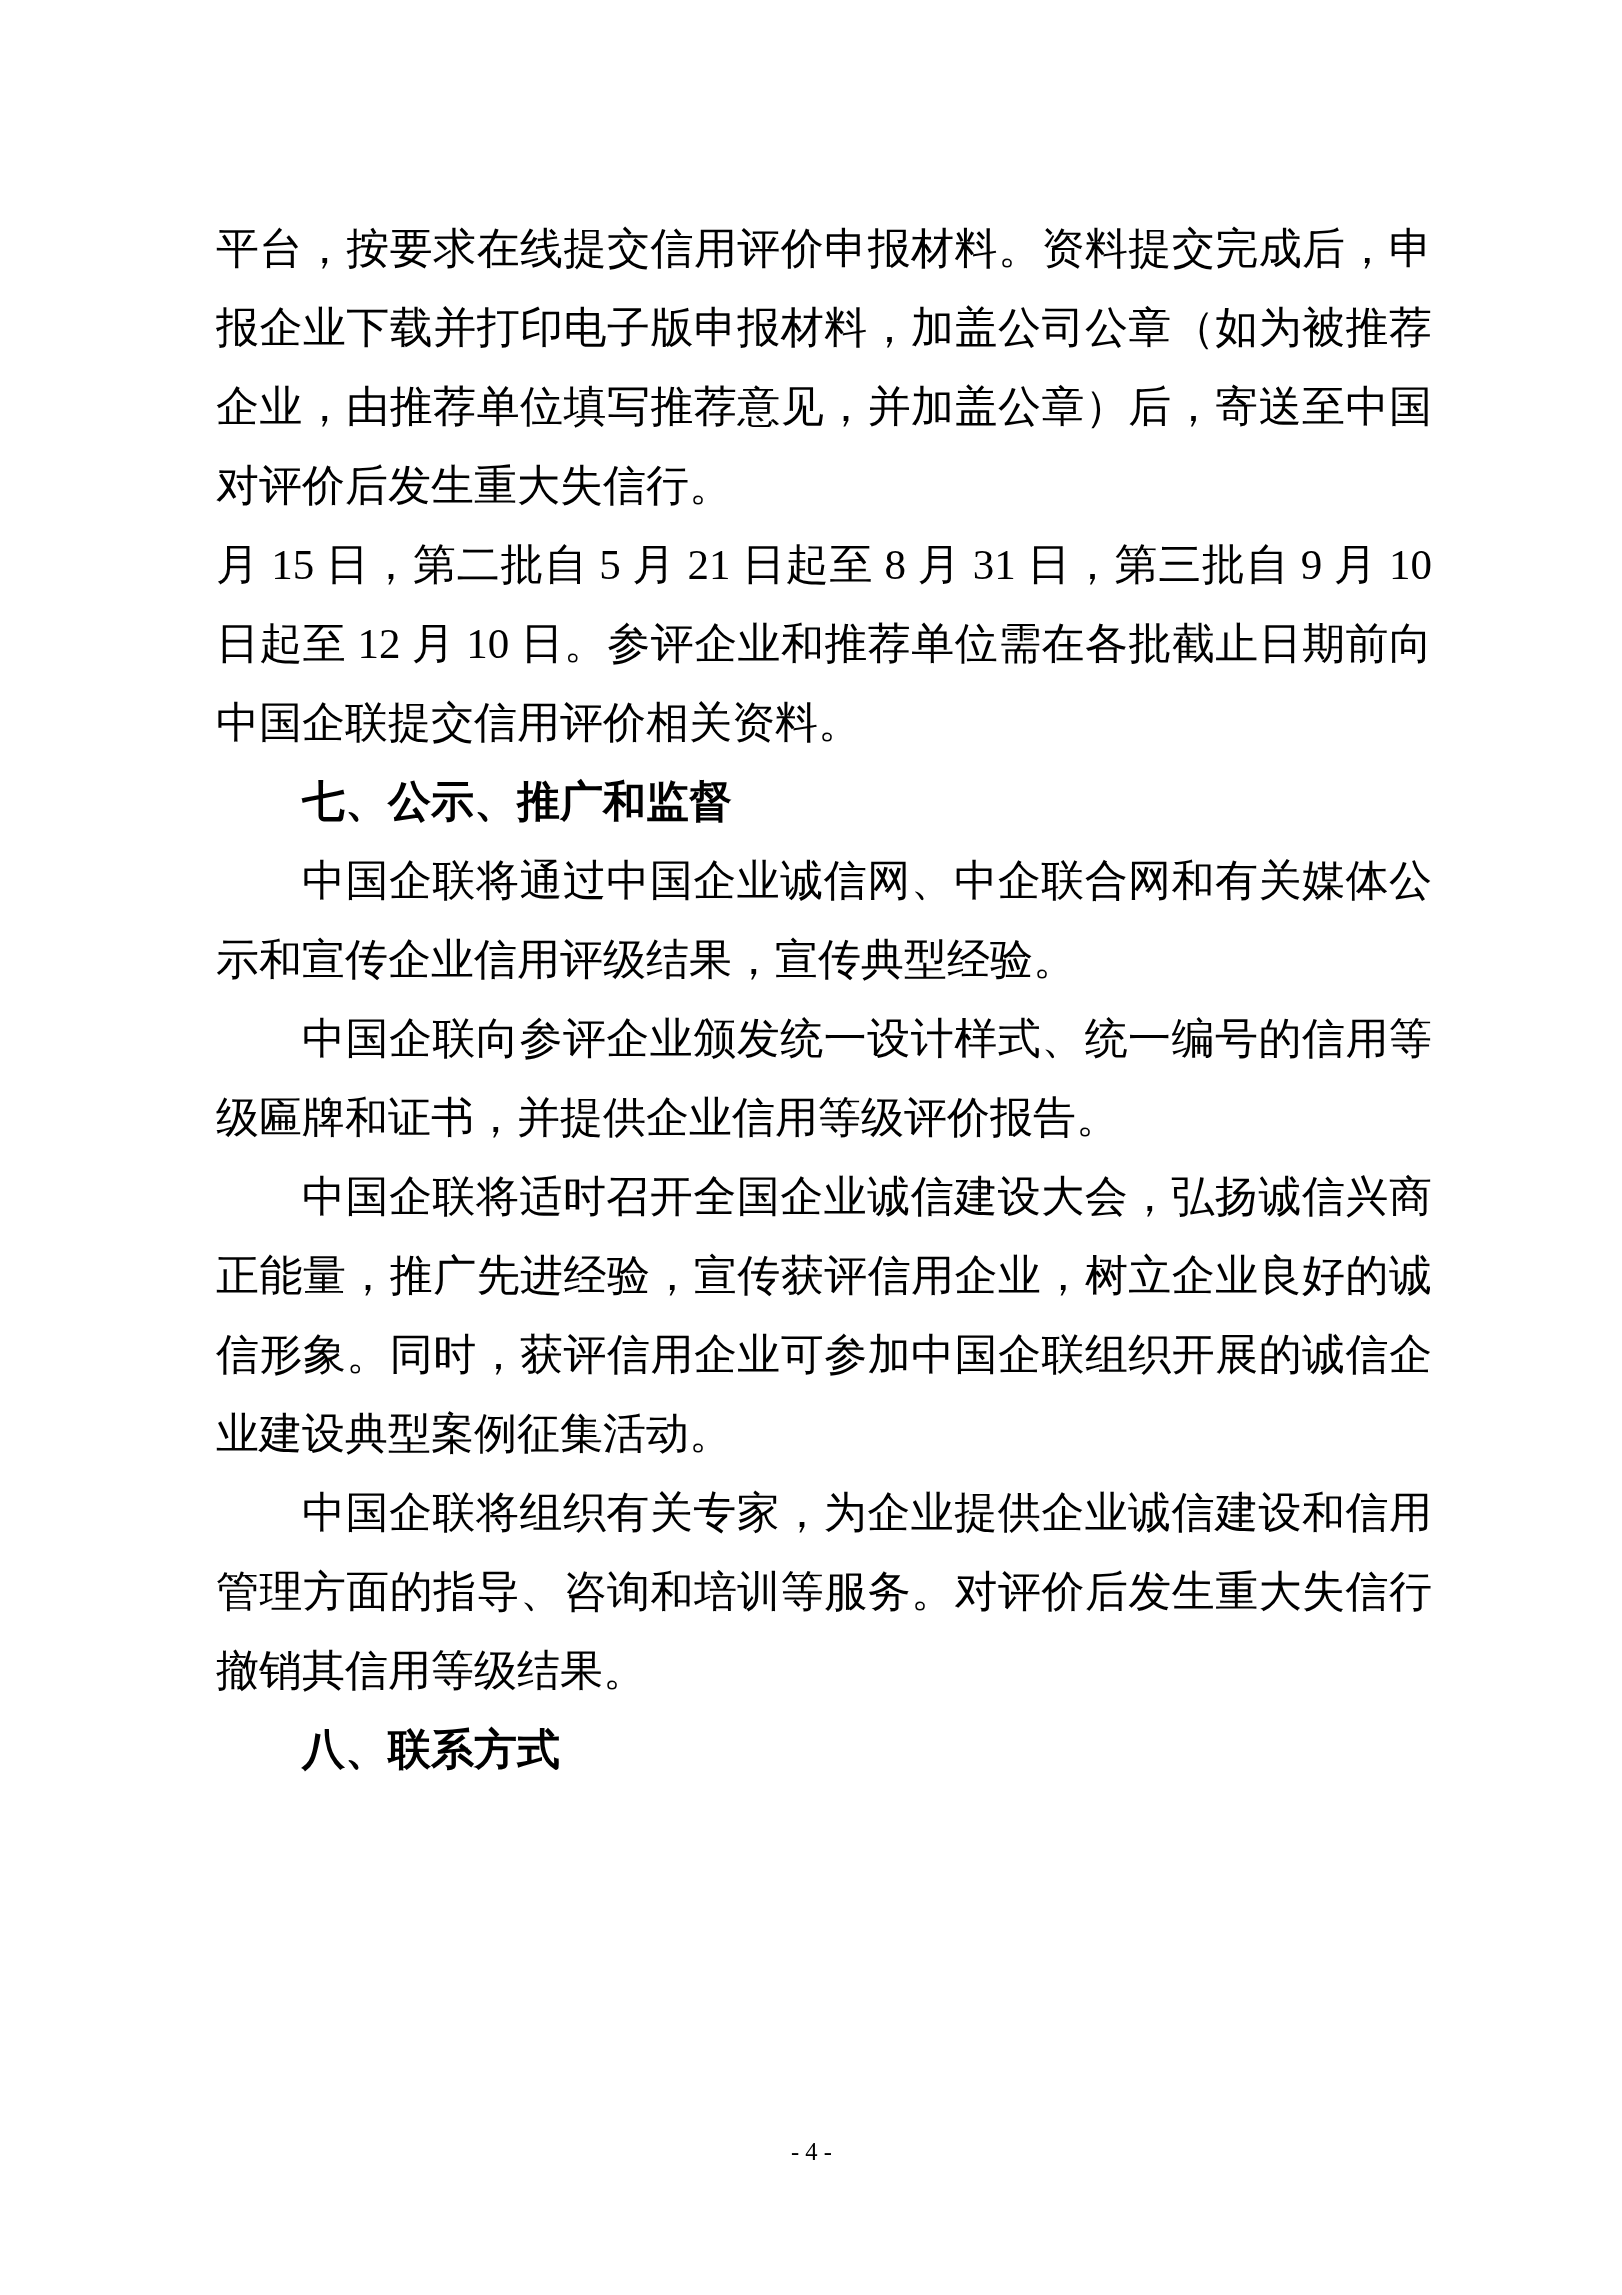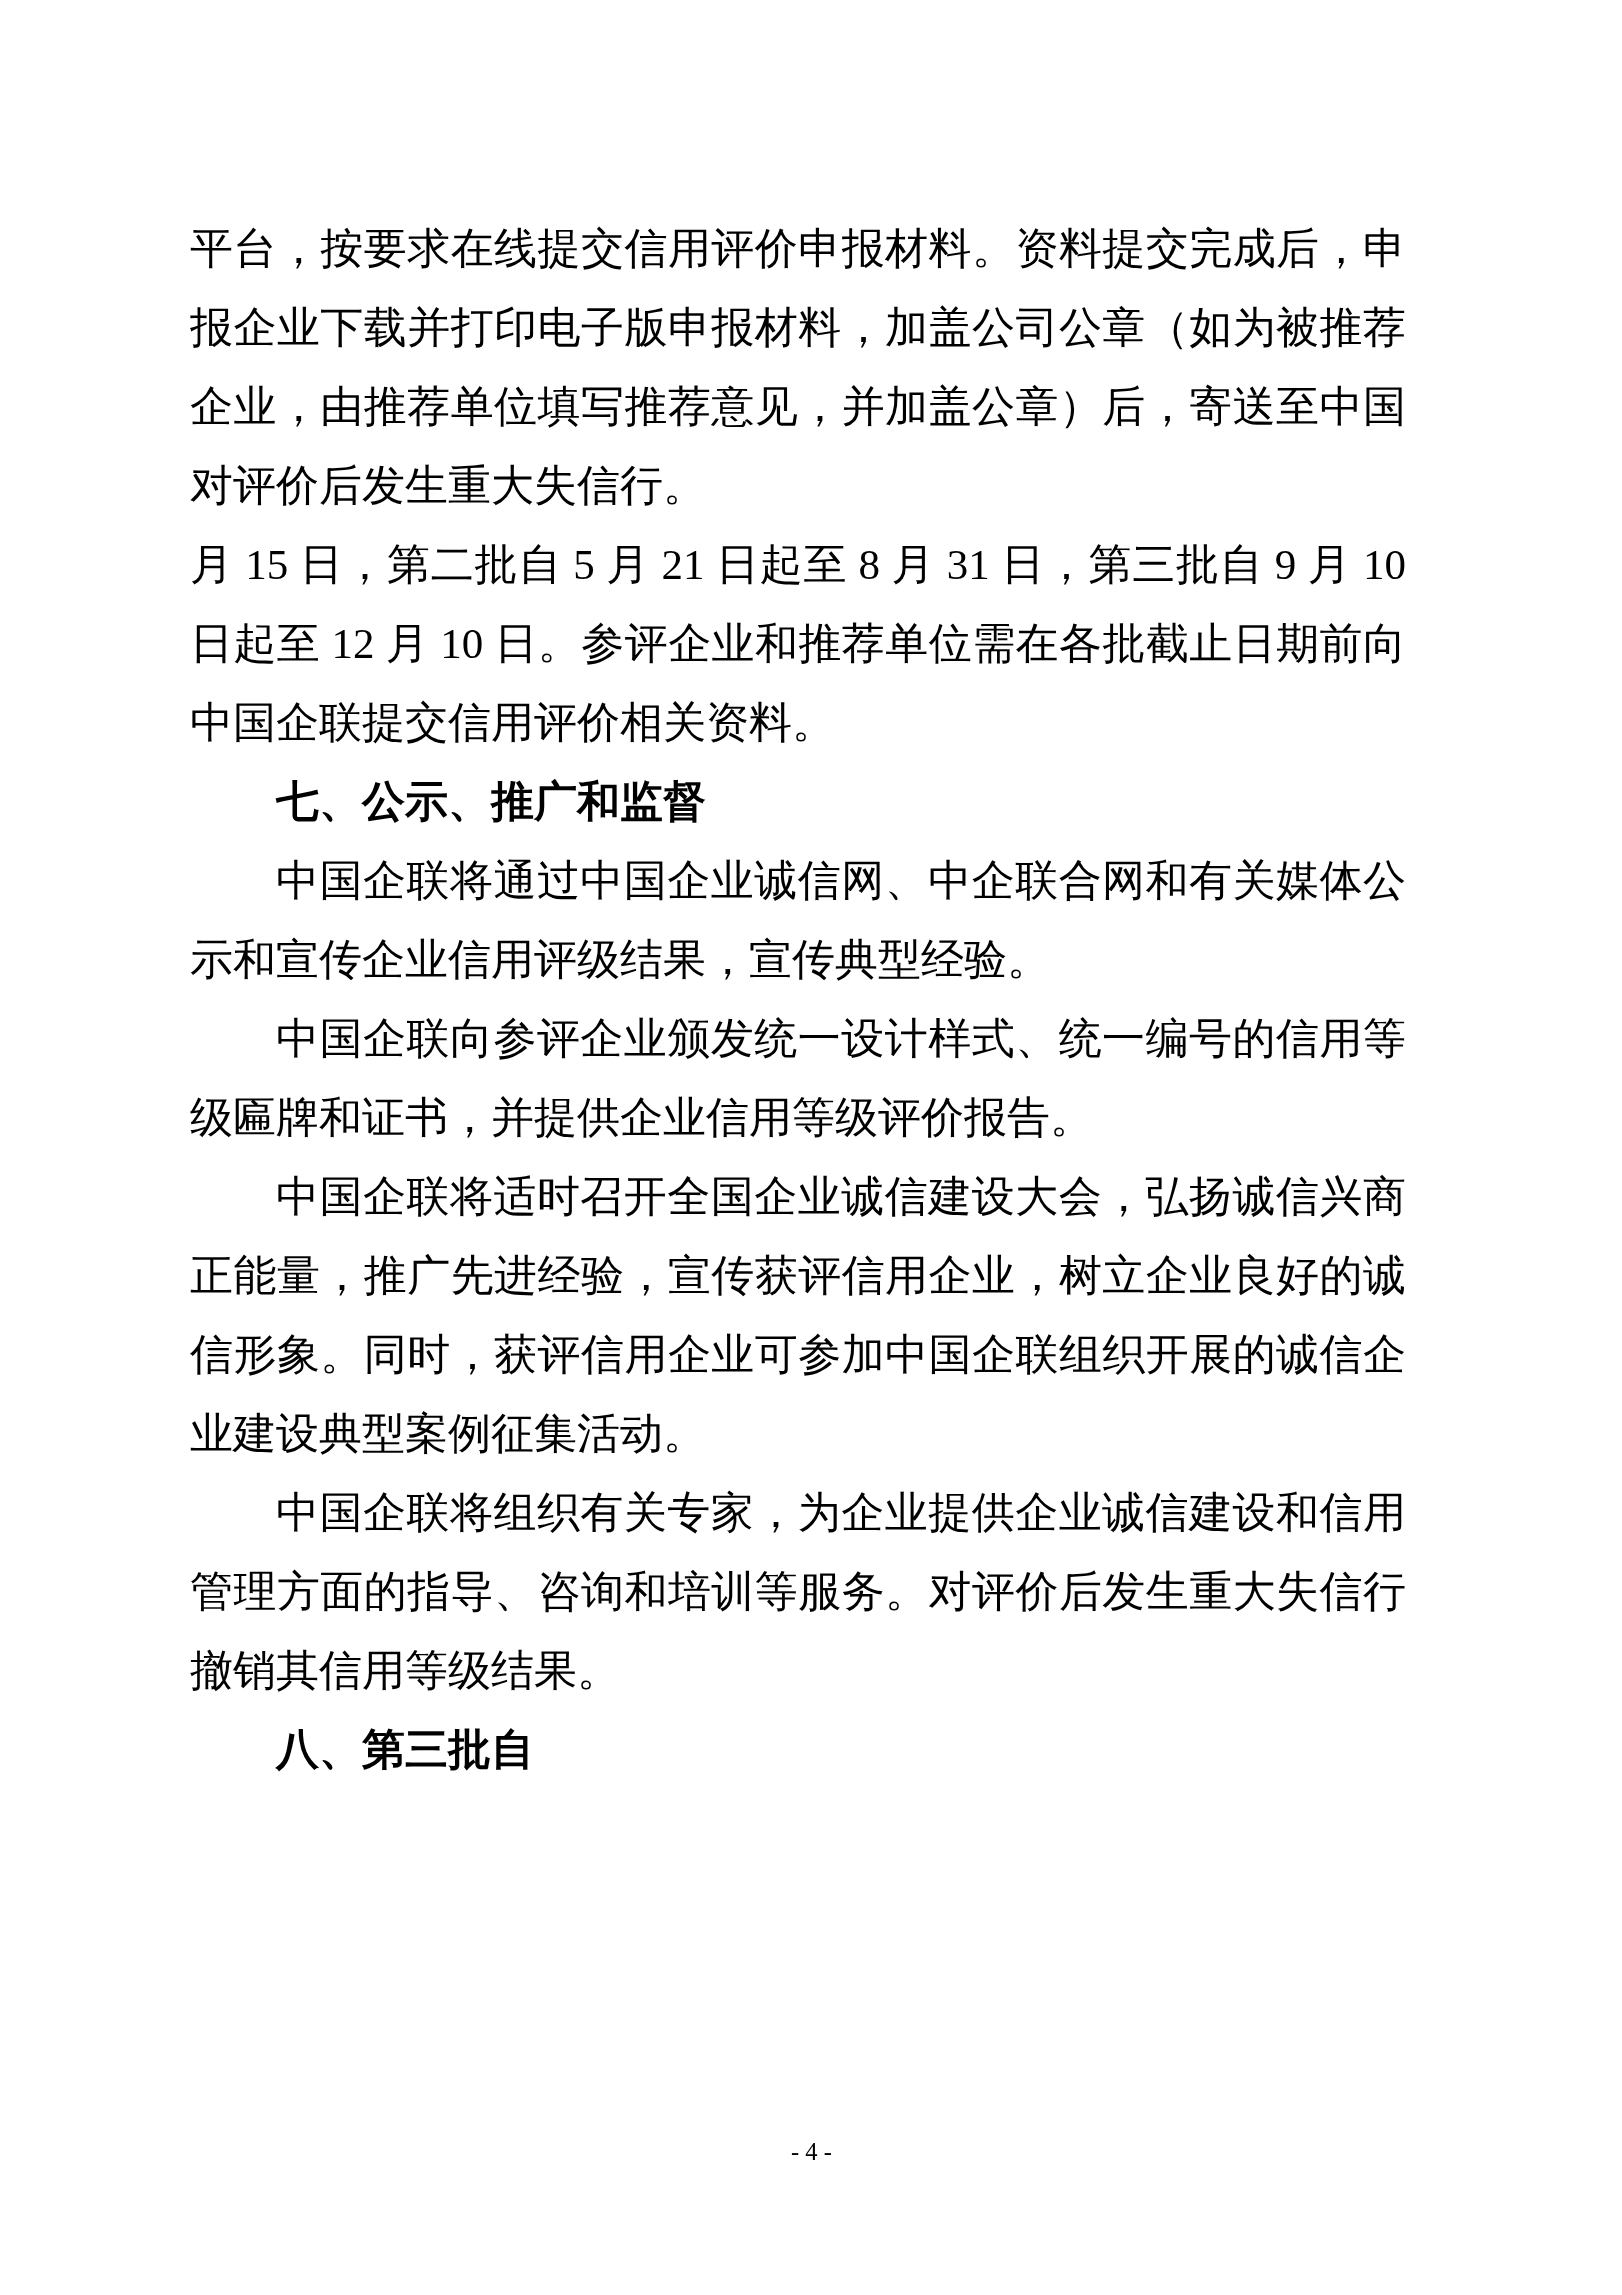--- a/index.html
+++ b/index.html
@@ -13,21 +13,21 @@
   .page {
     position: absolute;
     left: 0; top: 0;
     width: 1623px;
     height: 2295px;
     background: #ffffff;
     overflow: hidden;
   }
   .content {
     position: absolute;
-    left: 190px;
+    left: 216px;
     top: 209px;
     width: 1216px;
   }
   .ln {
     font-family: "Liberation Serif", "DejaVu Serif", serif;
     font-size: 43px;
     line-height: 79px;
     height: 79px;
     color: #000000;
     text-align: left;
@@ -78,17 +78,17 @@
     <div class="ln">示和宣传企业信用评级结果，宣传典型经验。</div>
     <div class="ln just ind">中国企联向参评企业颁发统一设计样式、统一编号的信用等</div>
     <div class="ln">级匾牌和证书，并提供企业信用等级评价报告。</div>
     <div class="ln just ind">中国企联将适时召开全国企业诚信建设大会，弘扬诚信兴商</div>
     <div class="ln just">正能量，推广先进经验，宣传获评信用企业，树立企业良好的诚</div>
     <div class="ln just">信形象。同时，获评信用企业可参加中国企联组织开展的诚信企</div>
     <div class="ln">业建设典型案例征集活动。</div>
     <div class="ln just ind">中国企联将组织有关专家，为企业提供企业诚信建设和信用</div>
     <div class="ln just">管理方面的指导、咨询和培训等服务。对评价后发生重大失信行</div>
     <div class="ln">撤销其信用等级结果。</div>
-    <div class="ln hd ind">八、第三批自</div>
+    <div class="ln hd ind">八、联系方式</div>
   </div>
   <div class="footer">- 4 -</div>
 </div>
 
 
 </body></html>

